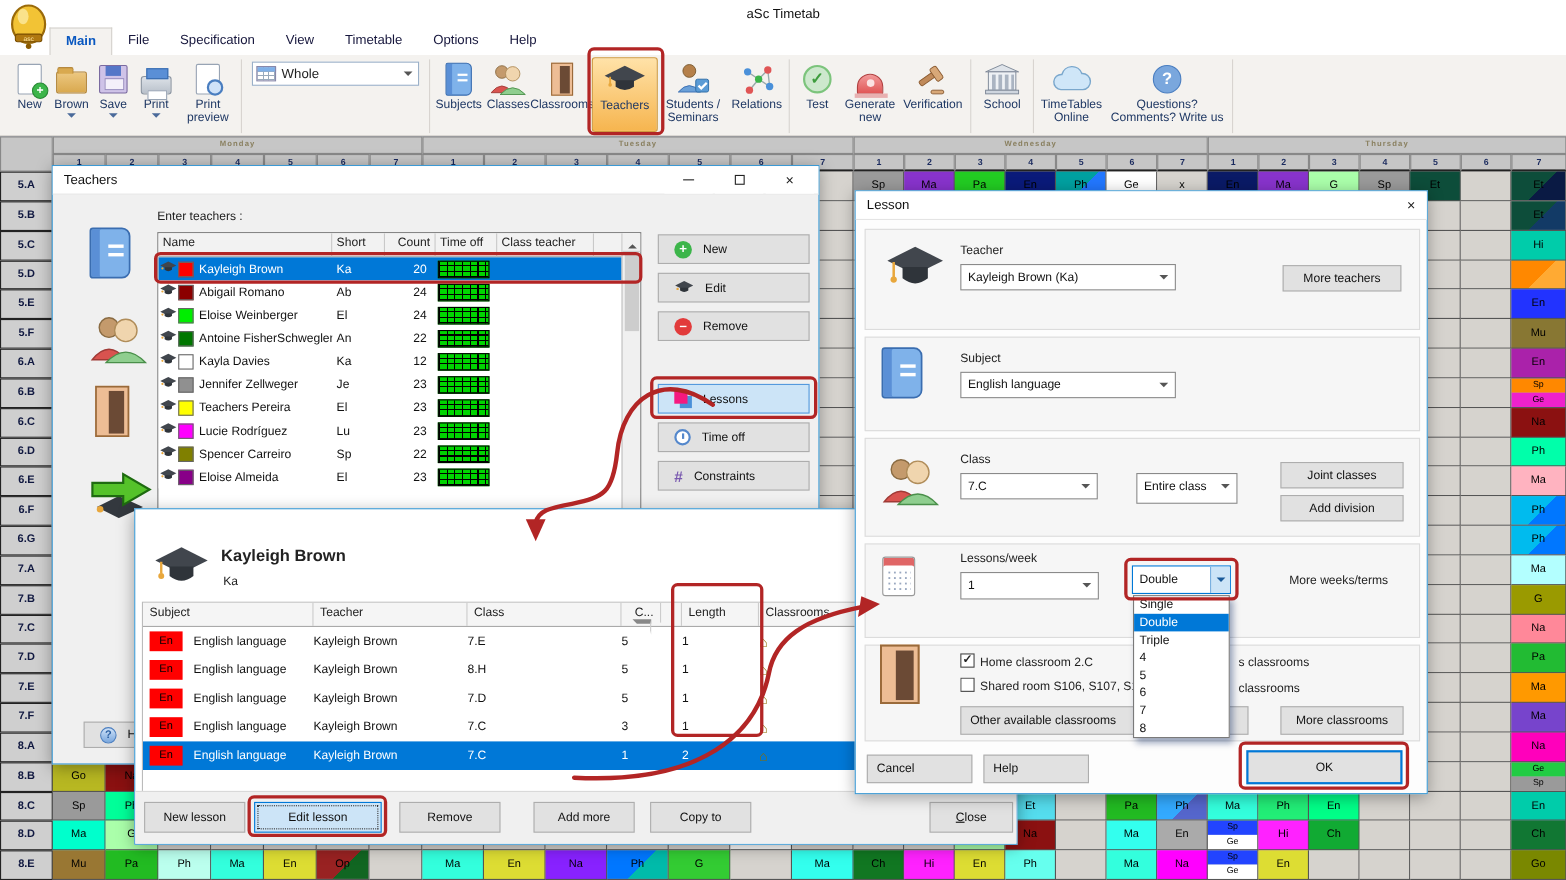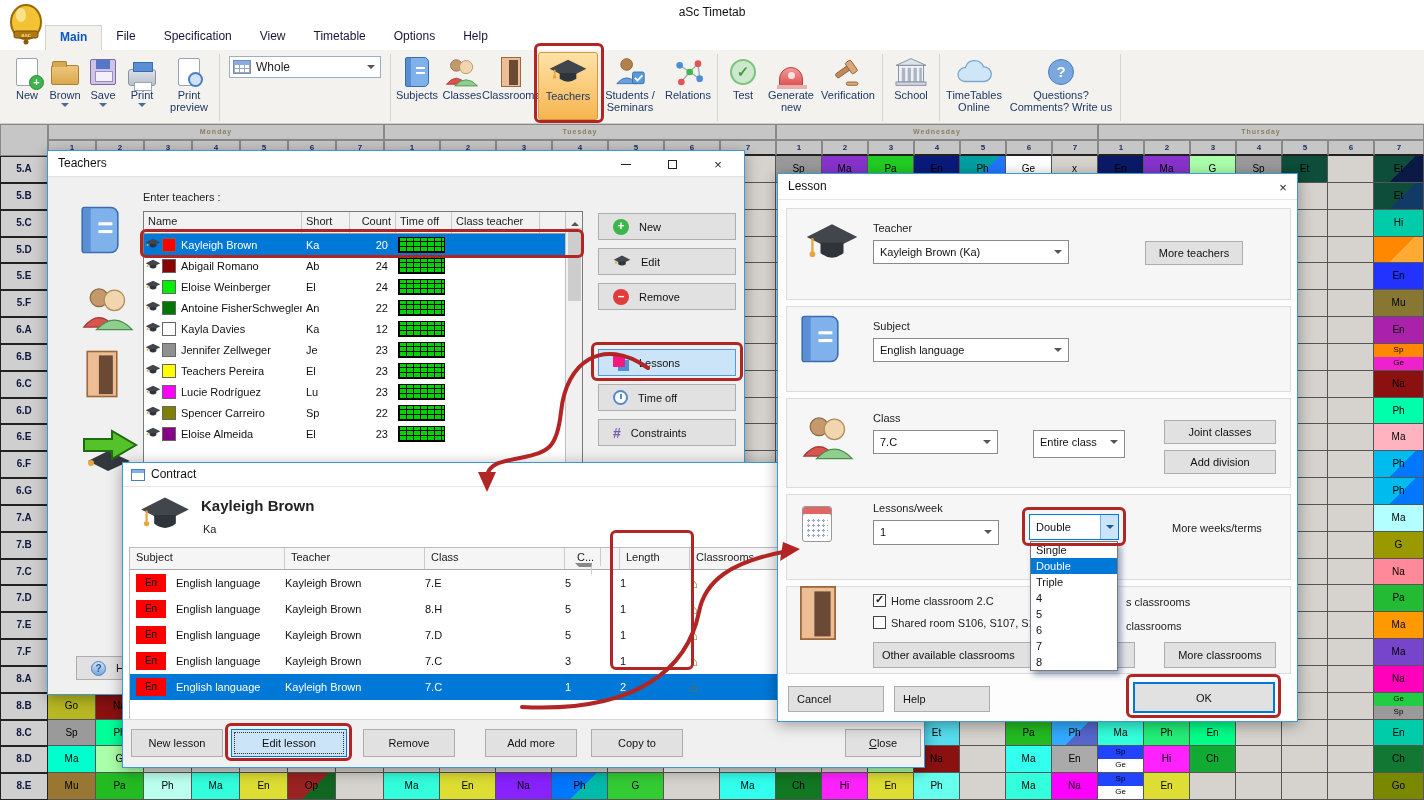--- a/index.html
+++ b/index.html
@@ -1306,24 +1306,20 @@
       <span class="icon-hash">#</span>
       <span>Constraints</span>
     </div>
     <div class="btn icon-left" style="left:28px;top:505px;width:90px;height:24px">
       <span class="icon-help">?</span>
       <span>Help</span>
     </div>
   </div>
 
   <div id="contract-dlg" class="dlg">
-    <div class="dlg-title">
-      <span class="c-appic"></span>
-      <span>Contract</span>
-    </div>
     <div style="position:absolute;left:16px;top:32px">
       <svg width="52" height="42" viewBox="0 0 48 38">
           <polygon points="24,2 46,13 24,24 2,13" fill="#41464d"></polygon>
           <path d="M14 18 v8 q10 8 20 0 v-8" fill="#2f343a"></path>
           <path d="M7 14 v10" stroke="#e8a73c" stroke-width="2" fill="none"></path>
           <circle cx="7" cy="26" r="2.5" fill="#e8a73c"></circle>
         </svg>
     </div>
     <div class="lbl" style="left:78px;top:34px;font-size:15px;font-weight:bold">Kayleigh Brown</div>
     <div class="lbl" style="left:80px;top:60px">Ka</div>
@@ -1433,21 +1429,21 @@
     <div class="sec-icon" style="top:48px">
       <svg width="56" height="46" viewBox="0 0 48 40">
           <polygon points="24,2 46,13 24,24 2,13" fill="#41464d"></polygon>
           <path d="M14 18 v9 q10 8 20 0 v-9" fill="#2f343a"></path>
           <path d="M7 14 v12" stroke="#e8a73c" stroke-width="2" fill="none"></path>
           <circle cx="7" cy="28" r="2.5" fill="#e8a73c"></circle>
         </svg>
     </div>
     <div class="lbl" style="left:95px;top:48px">Teacher</div>
     <div class="combo" style="left:95px;top:66px;width:196px;height:24px"><span>Kayleigh Brown (Ka)</span></div>
-    <div class="btn" style="left:367px;top:67px;width:98px;height:24px">
+    <div class="btn" style="left:388px;top:67px;width:108px;height:24px">
         <span>More teachers</span>
       </div>
 
     <div class="sec-icon" style="top:150px;left:30px"><span class="icon-book scale16" style="display:inline-block"></span></div>
     <div class="lbl" style="left:95px;top:146px">Subject</div>
     <div class="combo" style="left:95px;top:164px;width:196px;height:24px"><span>English language</span></div>
 
     <div class="sec-icon" style="top:240px;left:22px">
       <svg width="56" height="46" viewBox="0 0 44 36">
           <circle cx="15" cy="10" r="7" fill="#c49a6c" stroke="#8a6b42"></circle>

